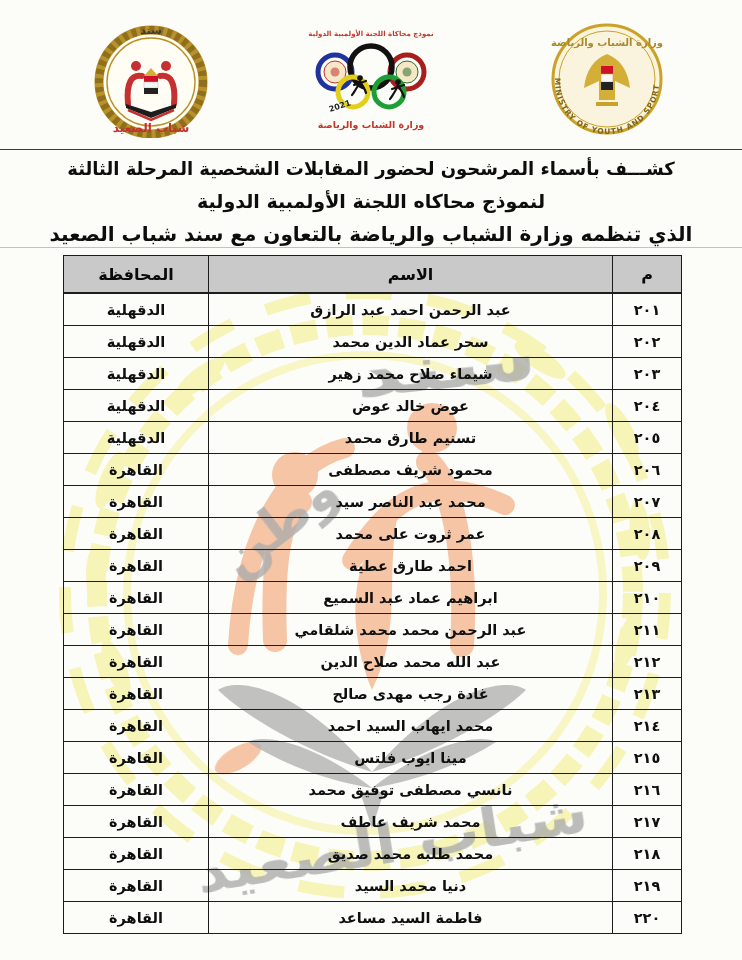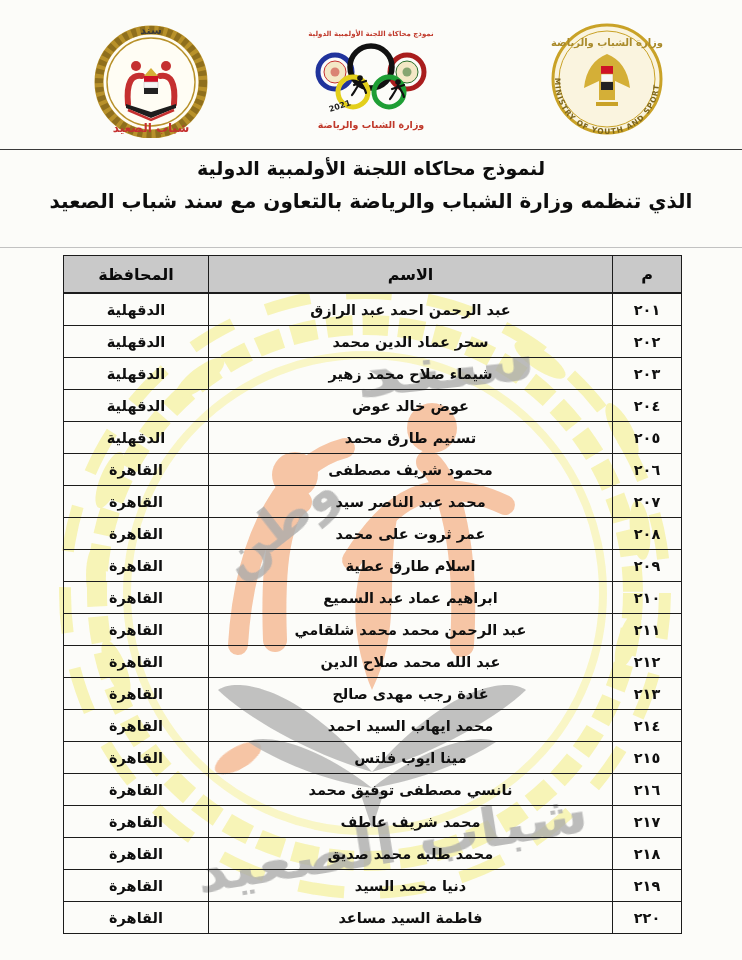--- a/index.html
+++ b/index.html
@@ -157,20 +157,21 @@
       <path id="ministry-bottom-arc" d="M 30,62 A 52,52 0 0 0 134,62" fill="none"></path>
       <text font-size="7.5" font-weight="bold" fill="#7c6419" letter-spacing="1">
         <textPath href="#ministry-bottom-arc" startOffset="50%" text-anchor="middle">MINISTRY OF YOUTH AND SPORTS</textPath>
       </text>
     </svg>
   </div>
 
   <div class="top-rule"></div>
 
   <div class="title">
+    <div class="title-line l1">كشـــف بأسماء المرشحون لحضور المقابلات الشخصية المرحلة الثالثة</div>
     <div class="title-line l2">لنموذج محاكاه اللجنة الأولمبية الدولية</div>
     <div class="title-line l3">الذي تنظمه وزارة الشباب والرياضة بالتعاون مع سند شباب الصعيد</div>
   </div>
 
   <div class="pre-table-rule"></div>
 
   <table class="roster">
     <colgroup>
       <col style="width:69px">
       <col style="width:404px">
@@ -219,21 +220,21 @@
       <td class="col-name">محمد عبد الناصر سيد</td>
       <td class="col-gov">القاهرة</td>
     </tr>
         <tr>
       <td class="col-num">٢٠٨</td>
       <td class="col-name">عمر ثروت على محمد</td>
       <td class="col-gov">القاهرة</td>
     </tr>
         <tr>
       <td class="col-num">٢٠٩</td>
-      <td class="col-name">اسلام طارق عطية</td>
+      <td class="col-name">احمد طارق عطية</td>
       <td class="col-gov">القاهرة</td>
     </tr>
         <tr>
       <td class="col-num">٢١٠</td>
       <td class="col-name">ابراهيم عماد عبد السميع</td>
       <td class="col-gov">القاهرة</td>
     </tr>
         <tr>
       <td class="col-num">٢١١</td>
       <td class="col-name">عبد الرحمن محمد محمد شلقامي</td>

